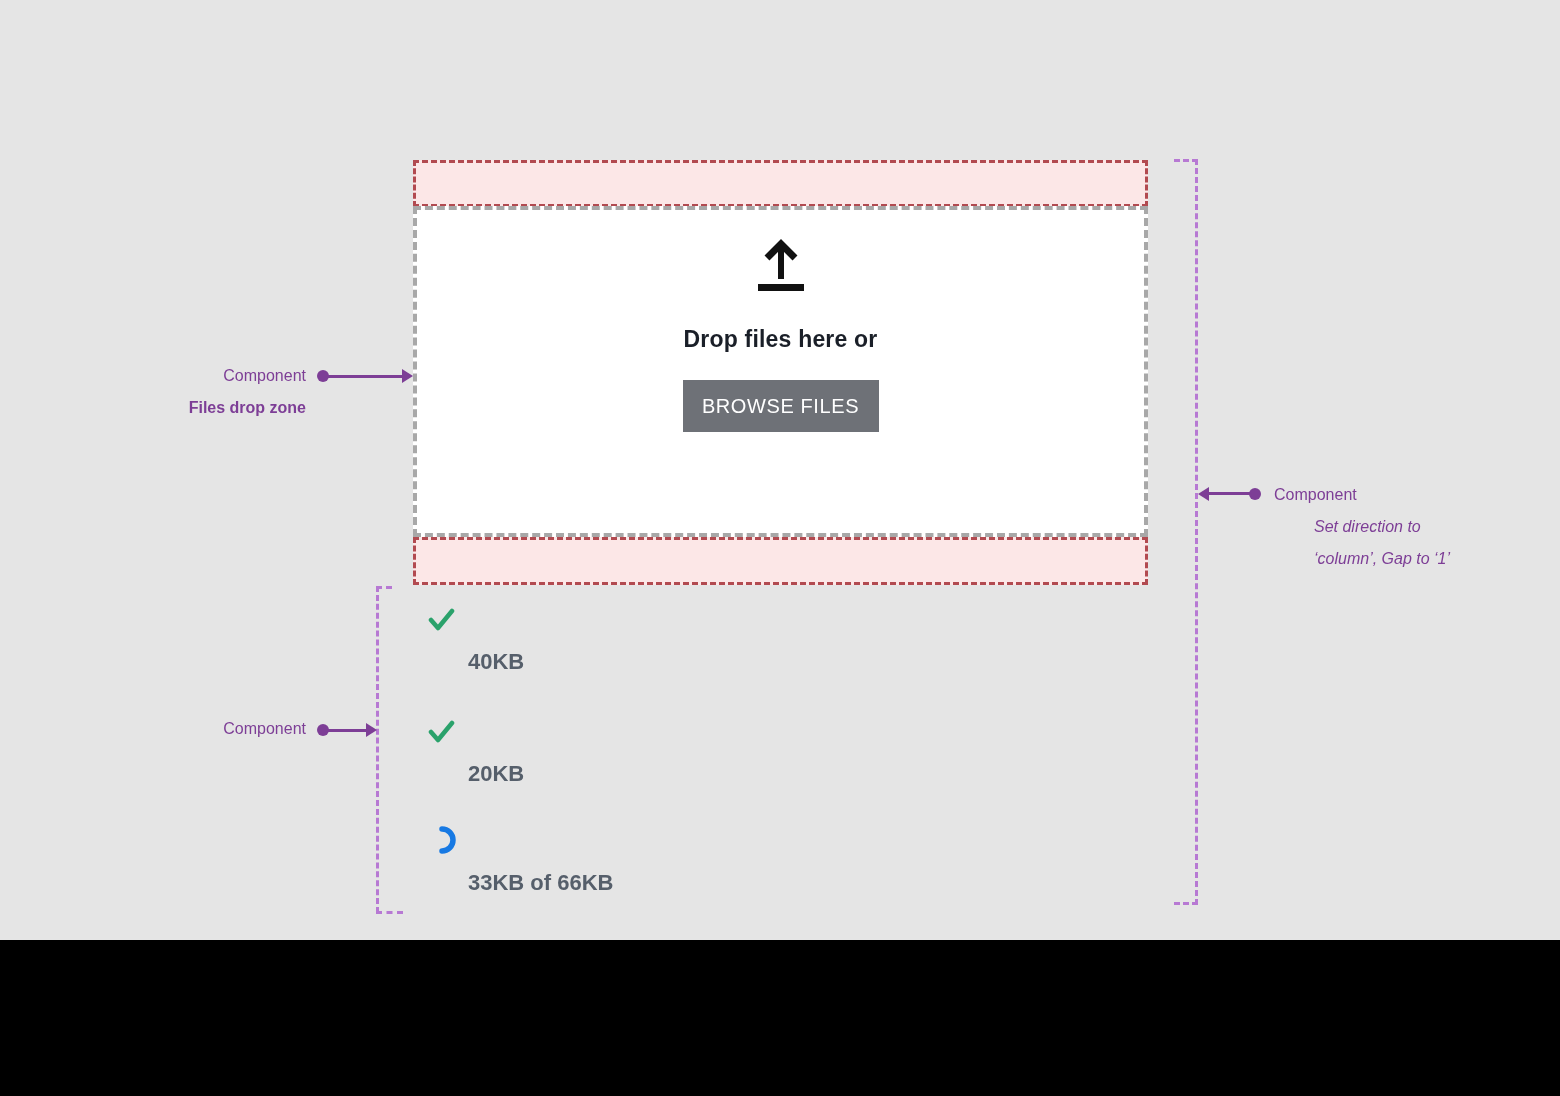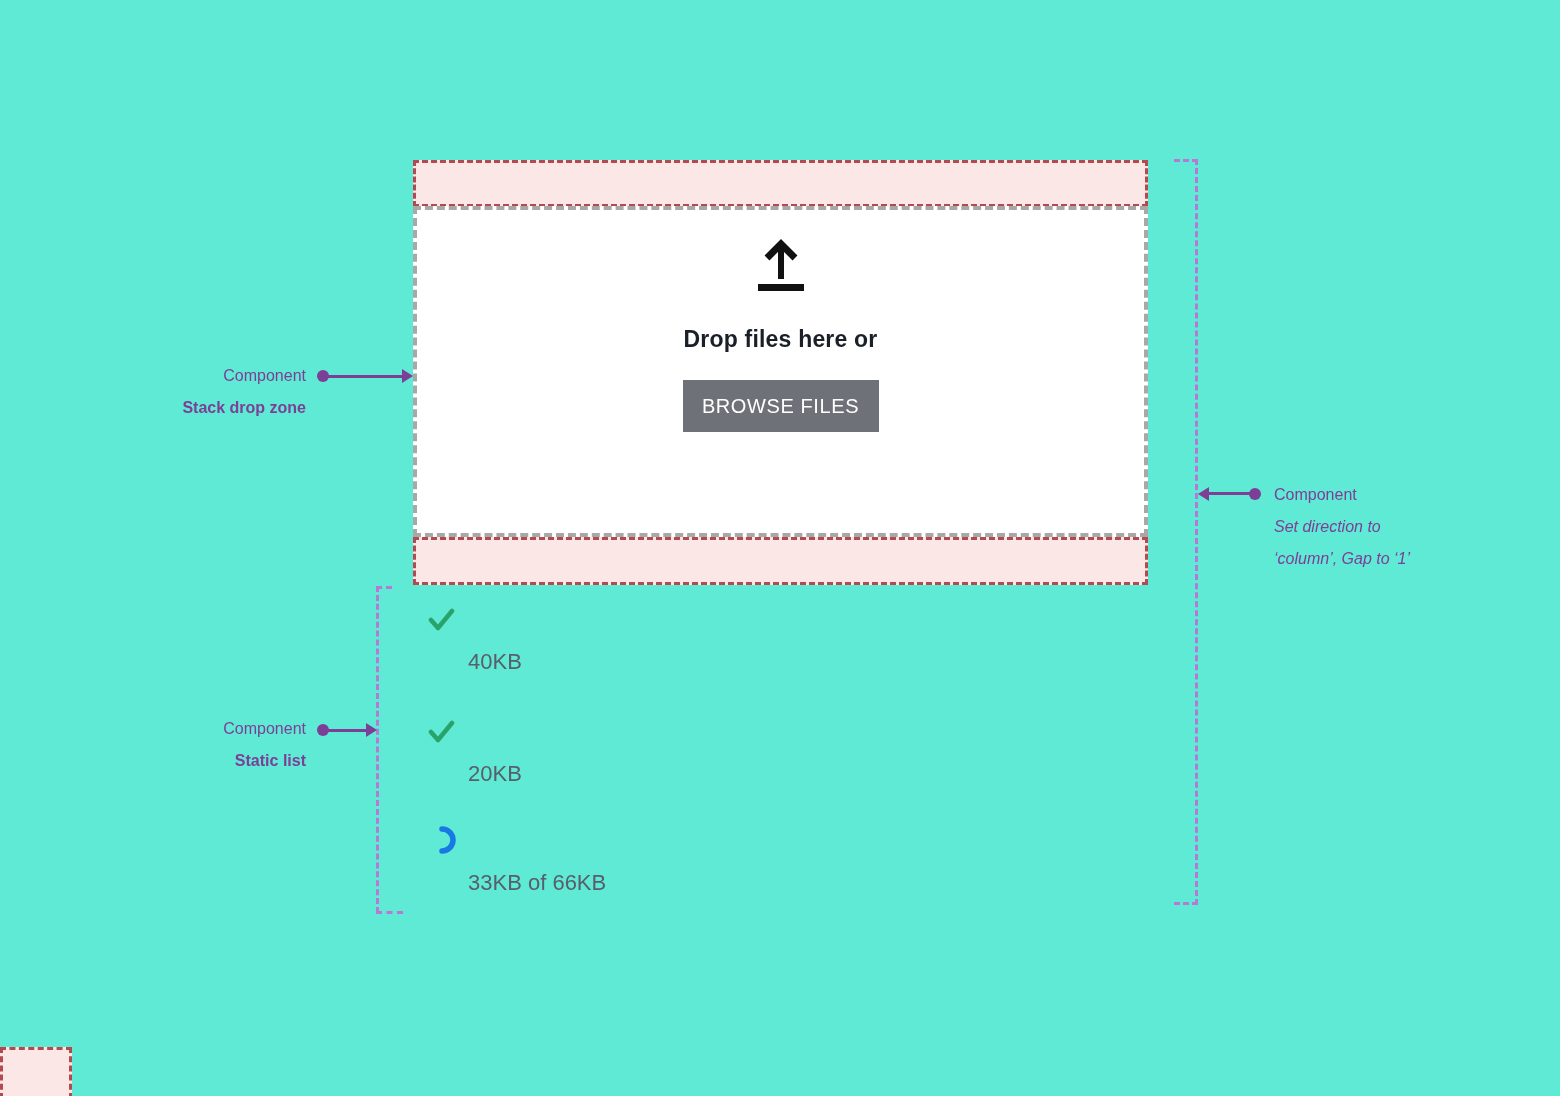--- a/index.html
+++ b/index.html
@@ -2,21 +2,21 @@
 <html><head>
 <meta charset="utf-8">
 <style>
   * { margin: 0; padding: 0; box-sizing: border-box; }
   html, body { background: #000; }
   body {
     width: 1560px; height: 1096px;
     font-family: "Liberation Sans", "DejaVu Sans", sans-serif;
     overflow: hidden;
   }
-  .canvas { position: relative; width: 1560px; height: 1096px; background: #5eead4; overflow: hidden; }
+  .canvas { position: relative; width: 1560px; height: 940px; background: #e5e5e5; overflow: hidden; }
 
   
   .band {
     position: absolute; left: 413px; width: 735px;
     background: #fce7e7;
     border: 3px dashed #b24a50;
   }
   .band-top { top: 160px; height: 47px; }
   .band-bottom { top: 537px; height: 48px; }
 
@@ -48,41 +48,41 @@
   .stack-stub-top { left: 1174px; top: 159px; width: 24px; }
   .stack-stub-bottom { left: 1174px; top: 902px; width: 24px; }
   .list-v { left: 376px; top: 586px; height: 327px; }
   .list-stub-top { left: 376px; top: 586px; width: 16px; }
   .list-stub-bottom { left: 376px; top: 911px; width: 27px; }
 
   
   .ann { position: absolute; color: #7d3e96; font-size: 16px; line-height: 32px; }
   .ann.right-align { text-align: right; }
   .ann .bold { font-weight: 700; }
-  .ann .italic { font-style: italic; }
+  .ann .italic { font-style: italic; margin-left: 40px; }
   .ann-dropzone { left: 60px; top: 360px; width: 246px; }
   .ann-staticlist { left: 60px; top: 713px; width: 246px; }
   .ann-stack { left: 1274px; top: 479px; width: 260px; text-align: left; }
 
   
   .conn-dot { position: absolute; width: 12px; height: 12px; border-radius: 50%; background: #7d3e96; }
   .conn-line { position: absolute; height: 3px; background: #7d3e96; }
   .conn-head-right {
     position: absolute; width: 0; height: 0;
     border-top: 7px solid transparent; border-bottom: 7px solid transparent;
     border-left: 11px solid #7d3e96;
   }
   .conn-head-left {
     position: absolute; width: 0; height: 0;
     border-top: 7px solid transparent; border-bottom: 7px solid transparent;
     border-right: 11px solid #7d3e96;
   }
 
   
-  .list-item { position: absolute; left: 428px; }
+  .list-item { position: absolute; left: 428px; font-weight: bold; }
   .li-1 { top: 608px; }
   .li-2 { top: 720px; }
   .li-3 { top: 826px; }
   .li-label { margin-left: 40px; margin-top: 14px; font-size: 22px; color: #565f6b; }
   .li-3 .li-label { margin-top: 12px; }
 
   
   .corner-swatch {
     position: absolute; left: 0; top: 1047px; width: 72px; height: 52px;
     background: #fce7e7; border: 3px dashed #b24a50;
@@ -109,29 +109,28 @@
   <div class="p-dash-v stack-v"></div>
   <div class="p-dash-h stack-stub-top"></div>
   <div class="p-dash-h stack-stub-bottom"></div>
 
   <div class="p-dash-v list-v"></div>
   <div class="p-dash-h list-stub-top"></div>
   <div class="p-dash-h list-stub-bottom"></div>
 
   <div class="ann ann-dropzone right-align">
     <div>Component</div>
-    <div class="bold">Stack drop zone</div>
+    <div class="bold">Files drop zone</div>
   </div>
   <div class="conn-dot" style="left:317px; top:370px;"></div>
   <div class="conn-line" style="left:327px; top:375px; width:78px;"></div>
   <div class="conn-head-right" style="left:402px; top:369px;"></div>
 
   <div class="ann ann-staticlist right-align">
     <div>Component</div>
-    <div class="bold">Static list</div>
   </div>
   <div class="conn-dot" style="left:317px; top:724px;"></div>
   <div class="conn-line" style="left:327px; top:729px; width:40px;"></div>
   <div class="conn-head-right" style="left:366px; top:723px;"></div>
 
   <div class="ann ann-stack">
     <div>Component</div>
     <div class="italic">Set direction to</div>
     <div class="italic">‘column’, Gap to ‘1’</div>
   </div>

